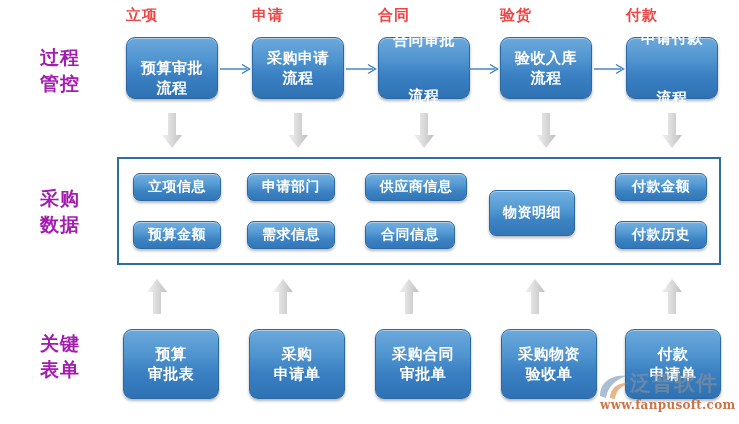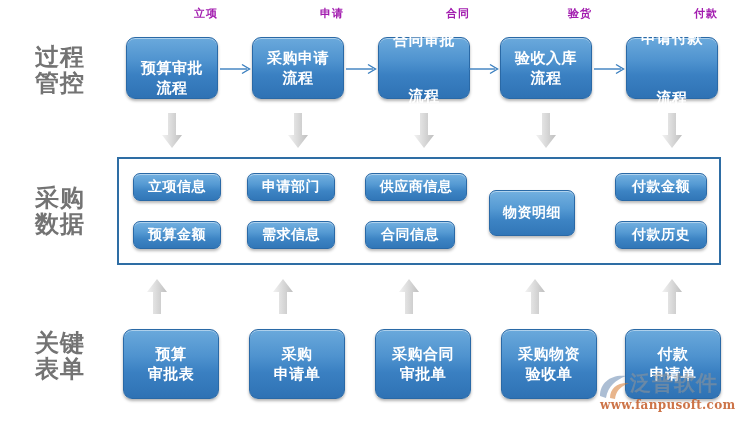--- a/index.html
+++ b/index.html
@@ -11,36 +11,36 @@
     position:relative;
   }
   #stage{position:relative;width:739px;height:424px;}
 
   
   .row-label{
     position:absolute;
     left:10px;
     width:100px;
     text-align:center;
-    color:#737373;
-    font-size:24px;
+    color:#a21caf;
+    font-size:19px;
     font-weight:bold;
     line-height:26px;
     letter-spacing:1px;
   }
   .row-label span{display:block;}
 
   
   .stage-caption{
     position:absolute;
     top:6px;
     width:92px;
-    text-align:right;
-    color:#a21caf;
-    font-size:11px;
+    text-align:left;
+    color:#ef4444;
+    font-size:15px;
     font-weight:bold;
     letter-spacing:1px;
   }
 
   
   .bluebox{
     position:absolute;
     border-radius:9px;
     background:linear-gradient(to bottom,#6aa9dc 0%,#4f93cf 38%,#3a80c2 62%,#2f72b4 100%);
     border:1px solid #2a69a6;

